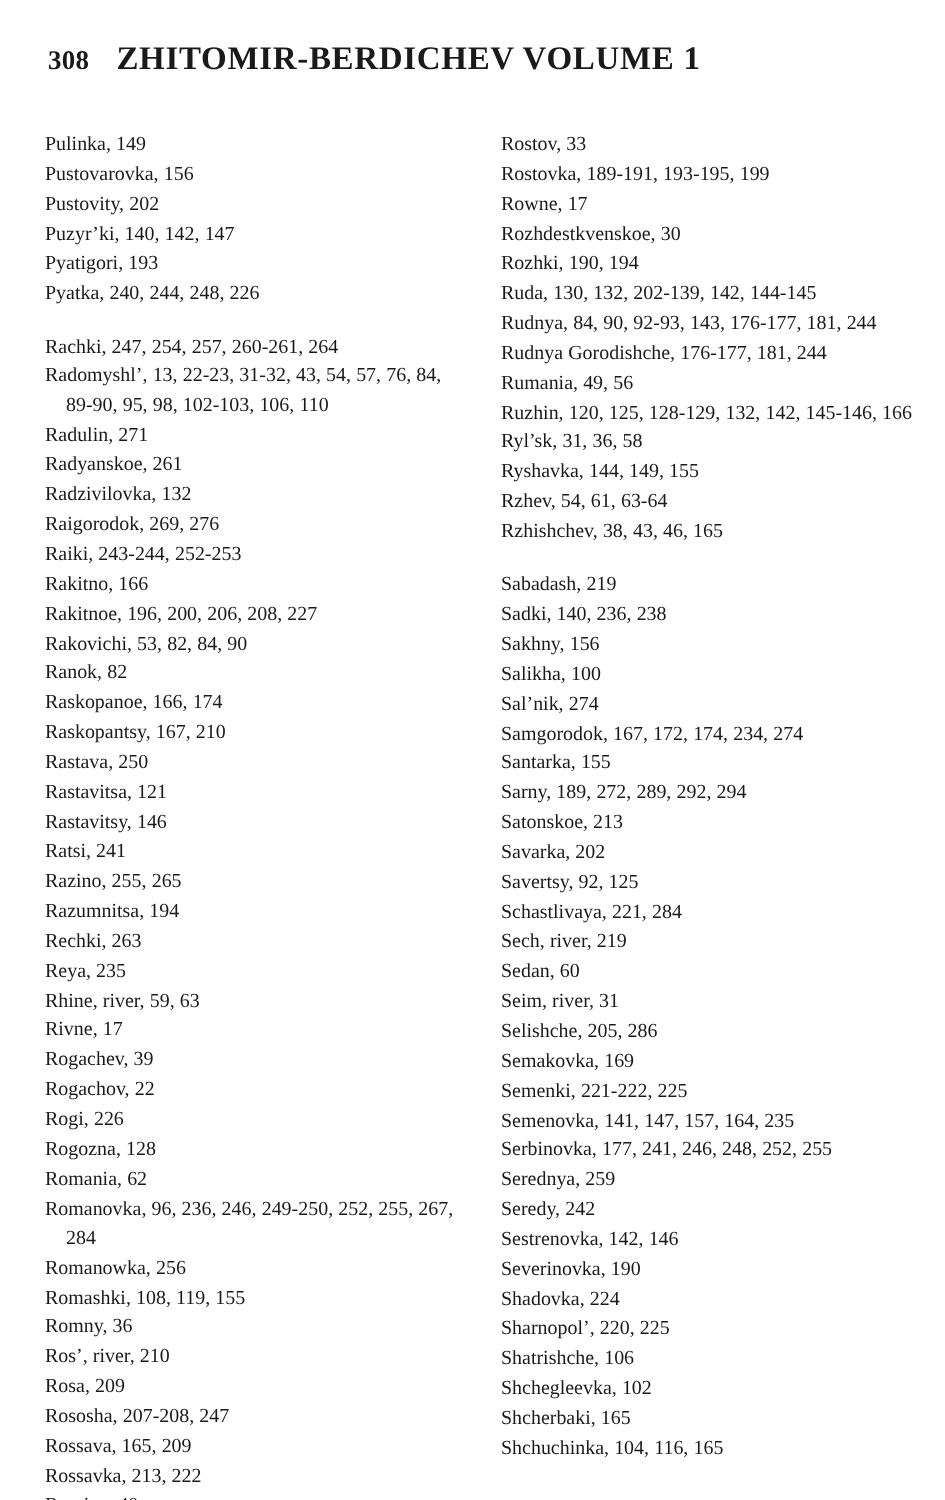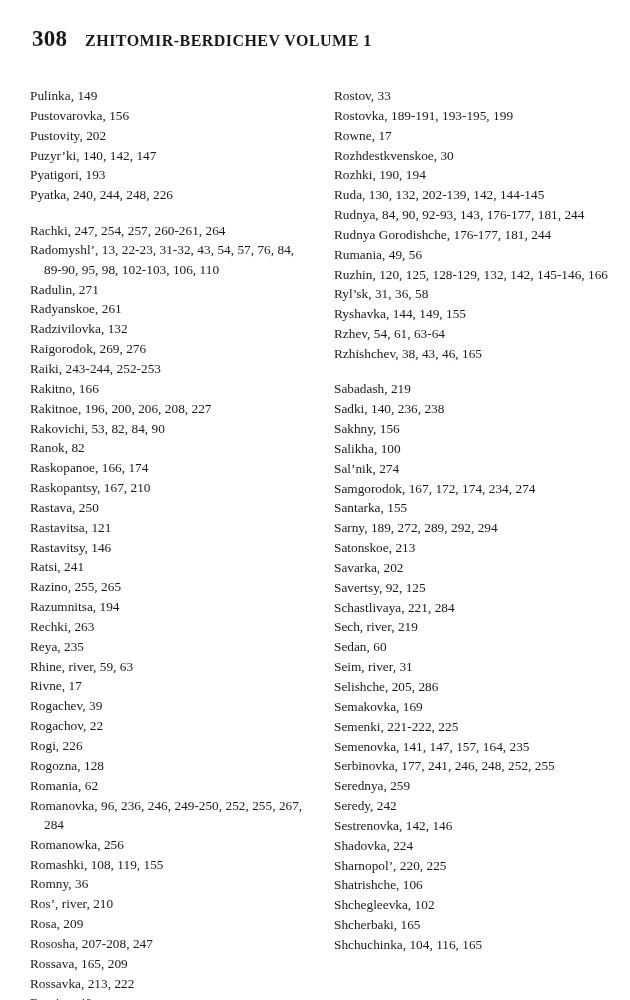--- a/index.html
+++ b/index.html
@@ -23,26 +23,26 @@
     position: relative;
   }
   .page-header {
     display: flex;
     align-items: baseline;
     gap: 18px;
     margin-left: 2px;
     margin-bottom: 34px;
   }
   .folio {
-    font-size: 23px;
+    font-size: 18px;
     font-weight: bold;
     letter-spacing: 0.2px;
   }
   .running-head {
-    font-size: 16px;
+    font-size: 22px;
     font-weight: bold;
     letter-spacing: 0.45px;
   }
   .columns {
     display: flex;
     gap: 24px;
     align-items: flex-start;
   }
   .column {
     width: 280px;
@@ -146,20 +146,21 @@
         <p class="entry">Sedan, 60</p>
         <p class="entry">Seim, river, 31</p>
         <p class="entry">Selishche, 205, 286</p>
         <p class="entry">Semakovka, 169</p>
         <p class="entry">Semenki, 221-222, 225</p>
         <p class="entry">Semenovka, 141, 147, 157, 164, 235</p>
         <p class="entry">Serbinovka, 177, 241, 246, 248, 252, 255</p>
         <p class="entry">Serednya, 259</p>
         <p class="entry">Seredy, 242</p>
         <p class="entry">Sestrenovka, 142, 146</p>
+        <p class="entry">Severinovka, 190</p>
         <p class="entry">Shadovka, 224</p>
         <p class="entry">Sharnopol’, 220, 225</p>
         <p class="entry">Shatrishche, 106</p>
         <p class="entry">Shchegleevka, 102</p>
         <p class="entry">Shcherbaki, 165</p>
         <p class="entry">Shchuchinka, 104, 116, 165</p>
       </div>
   </div>
 </div>
 

